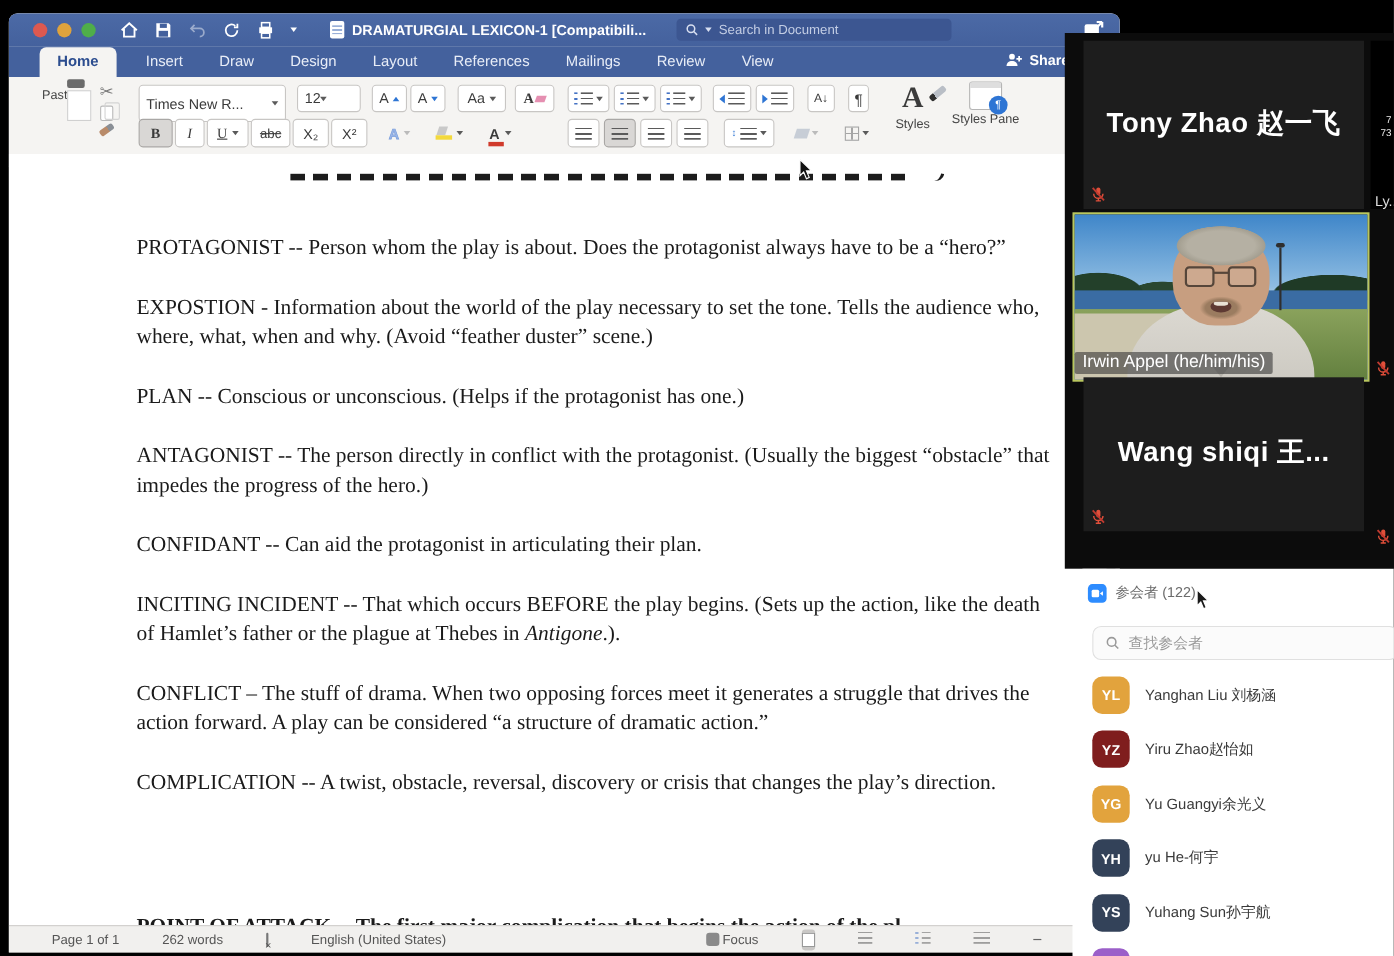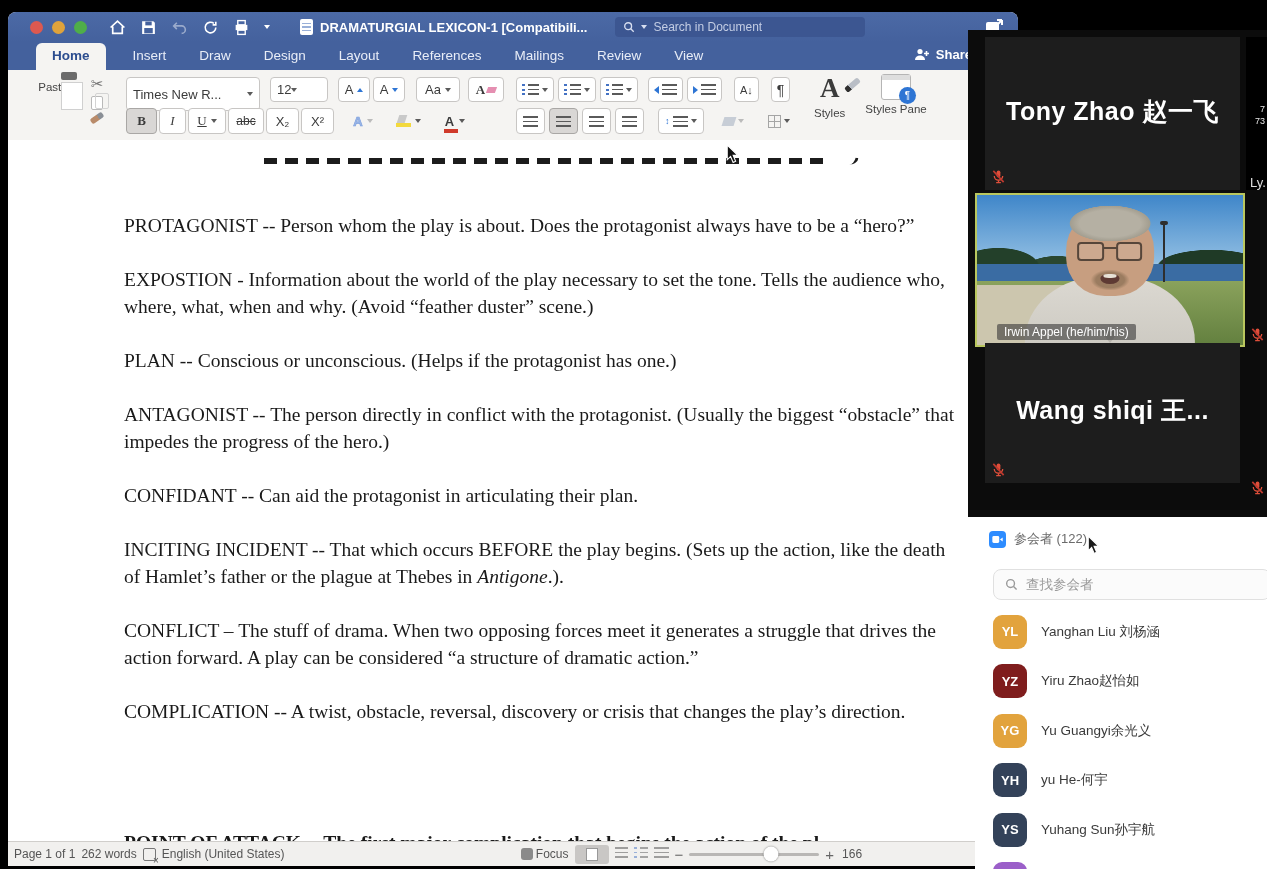--- a/index.html
+++ b/index.html
@@ -122,21 +122,21 @@
   .clipped-line { position:absolute; left:116px; bottom:0; width:860px; height:9px; overflow:hidden;
               font-family:"Liberation Serif","DejaVu Serif",serif; font-weight:bold;
               font-size:19.5px; color:#1a1a1a; white-space:nowrap; }
   .doc-scrollbar { position:absolute; right:2px; top:0; bottom:0; width:10px; background:#f2f2f2; }
   .doc-thumb { position:absolute; right:2px; top:330px; width:8px; height:90px; background:#c5c5c5; border-radius:4px; }
 
   
   .statusbar { position:absolute; left:0; top:829px; width:100%; height:25px; background:#f1f0ee;
                border-top:1px solid #d0cecb; display:flex; align-items:center;
                font-size:12px; color:#555; }
-  .sb-item { margin-left:6px; white-space:nowrap; }
+  .sb-item { margin-left:39px; white-space:nowrap; }
   .proof-ic { width:13px; height:13px; border:1.2px solid #777; border-radius:2px; position:relative;
               display:inline-block; vertical-align:-2px; }
   .proof-ic::after { content:"×"; position:absolute; right:-4px; bottom:-6px; font-size:10px; color:#555; }
   .focus-ic { width:12px; height:12px; background:#8a8a8a; border-radius:3px; display:inline-block; vertical-align:-2px; }
   .view-btn { width:34px; height:19px; background:#c9c7c5; border-radius:3px;
               display:inline-flex; align-items:center; justify-content:center; }
   .view-btn .pg { width:12px; height:13px; background:#fff; border:1px solid #999; }
   .zoom-track { display:inline-block; width:130px; height:3px; background:#b9b7b5; border-radius:2px;
                 position:relative; vertical-align:2px; }
   .zoom-knob { position:absolute; left:63%; top:50%; transform:translate(-50%,-50%);
@@ -144,22 +144,22 @@
                box-shadow:0 0 2px rgba(0,0,0,.5); }
 
   
   #zoom-strip { position:absolute; left:968px; top:30px; width:299px; height:487px;
                 background:#0c0c0c; overflow:hidden; }
   .tile { position:absolute; background:#1d1d1d; }
   .tile-name { position:absolute; left:0; right:0; top:50%; transform:translateY(-58%);
                text-align:center; color:#fff; font-size:25px; font-weight:bold;
                letter-spacing:.5px; white-space:nowrap; }
   .mic-off { position:absolute; width:15px; height:15px; }
-  .vid-label { position:absolute; left:20px; bottom:5px; background:rgba(55,55,55,.6); color:#fff;
-               font-size:12px; padding:1px 7px; border-radius:2px; white-space:nowrap; }
+  .vid-label { position:absolute; left:0; bottom:5px; background:rgba(55,55,55,.6); color:#fff;
+               font-size:16px; padding:1px 7px; border-radius:2px; white-space:nowrap; }
   .cut-frag { position:absolute; right:2px; top:66px; color:#e8e8e8; font-size:9px;
               text-align:right; line-height:12px; }
   .cut-label { position:absolute; left:282px; top:145px; color:#ddd; font-size:13px; }
 
   
   .scene { position:absolute; inset:0; overflow:hidden;
            background:linear-gradient(#3f86c9 0%, #8fbde2 44%, #9cc4e4 46%); }
   .sc-water { position:absolute; top:46%; height:13%; width:100%;
               background:linear-gradient(#3a6ca3,#55地88ad); background:#3a6ca3; }
   .sc-trees { position:absolute; top:30%; left:0; right:0; height:22%; background-image:

